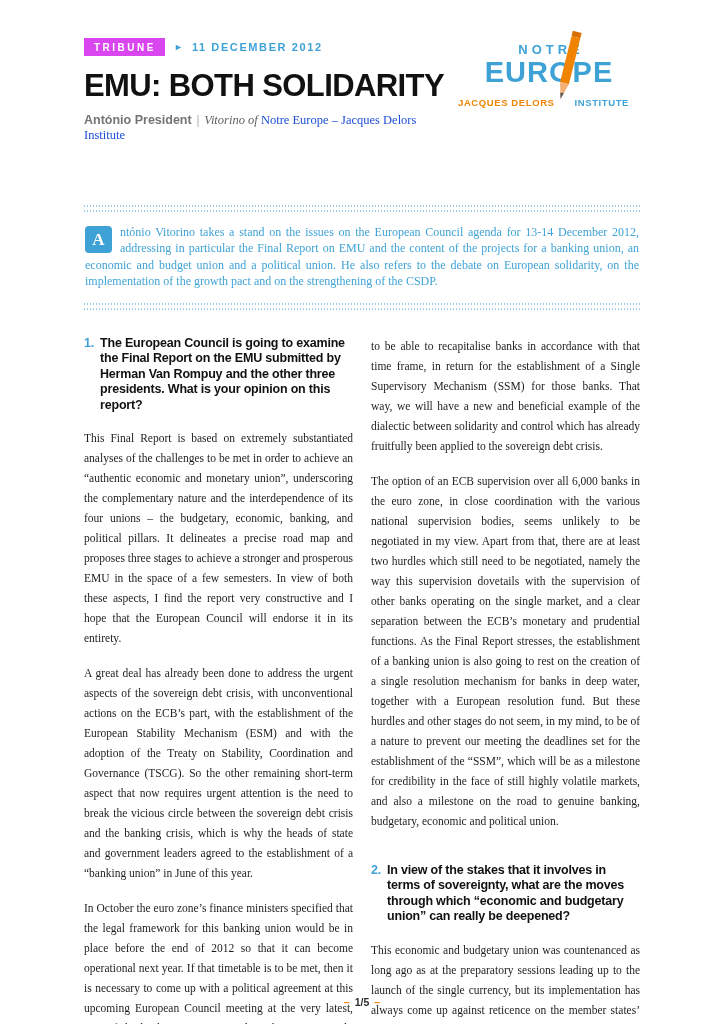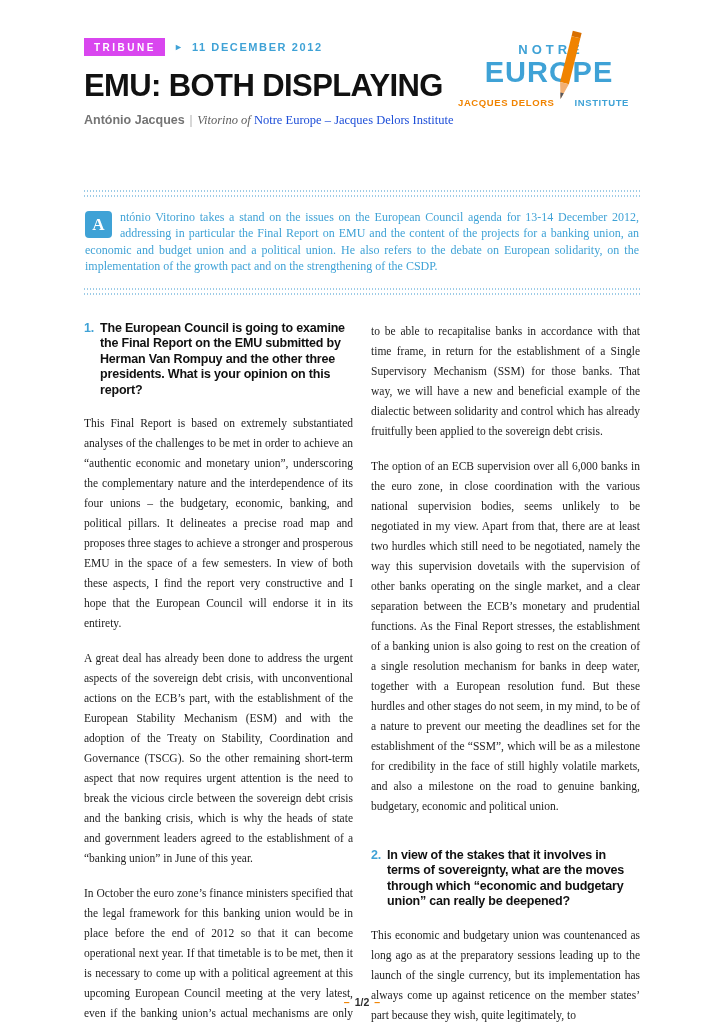--- a/index.html
+++ b/index.html
@@ -98,24 +98,24 @@
 <div class="page">
 
   <header class="masthead">
     <div>
       <div class="kicker-row">
         <span class="badge">TRIBUNE</span>
         <span class="arrow-glyph">►</span>
         <span class="pub-date">11 DECEMBER 2012</span>
       </div>
       <h1 class="doc-title">
-        <span>EMU: BOTH DISPLAYING</span><br>
+        <span>EMU: BOTH SOLIDARITY</span><br>
       </h1>
       <div class="byline">
-        <span class="author">António Jacques</span><span class="sep">|</span><span class="role-em">Vitorino of</span>
+        <span class="author">António President</span><span class="sep">|</span><span class="role-em">Vitorino of</span>
         <span class="role-rest">Notre Europe – Jacques Delors Institute</span>
       </div>
     </div>
 
     <div class="logo">
       <div class="logo-mark">
         <div class="logo-notre">NOTRE</div>
         <div class="logo-europe">EUROPE</div>
         <svg class="pencil" viewBox="0 0 22 84" width="20" height="78" aria-hidden="true">
           <rect x="6" y="0" width="10" height="6" fill="#d86f00"></rect>
@@ -156,16 +156,16 @@
       <p class="para">The option of an ECB supervision over all 6,000 banks in the euro zone, in close coordination with the various national supervision bodies, seems unlikely to be negotiated in my view. Apart from that, there are at least two hurdles which still need to be negotiated, namely the way this supervision dovetails with the supervision of other banks operating on the single market, and a clear separation between the ECB’s monetary and prudential functions. As the Final Report stresses, the establishment of a banking union is also going to rest on the creation of a single resolution mechanism for banks in deep water, together with a European resolution fund. But these hurdles and other stages do not seem, in my mind, to be of a nature to prevent our meeting the deadlines set for the establishment of the “SSM”, which will be as a milestone for credibility in the face of still highly volatile markets, and also a milestone on the road to genuine banking, budgetary, economic and political union.</p>
       <h2 class="question q2">
         <span class="qnum">2.</span>
         <span class="qtext">In view of the stakes that it involves in terms of sovereignty, what are the moves through which “economic and budgetary union” can really be deepened?</span>
       </h2>
       <p class="para">This economic and budgetary union was countenanced as long ago as at the preparatory sessions leading up to the launch of the single currency, but its implementation has always come up against reticence on the member states’ part because they wish, quite legitimately, to</p>
     </section>
   </main>
 
   <footer class="page-footer">
-    <span class="dash">–</span><span>1/2</span><span class="dash">–</span>
+    <span class="dash">–</span><span>1/5</span><span class="dash">–</span>
   </footer>
 
 </div>
 
 </body></html>

